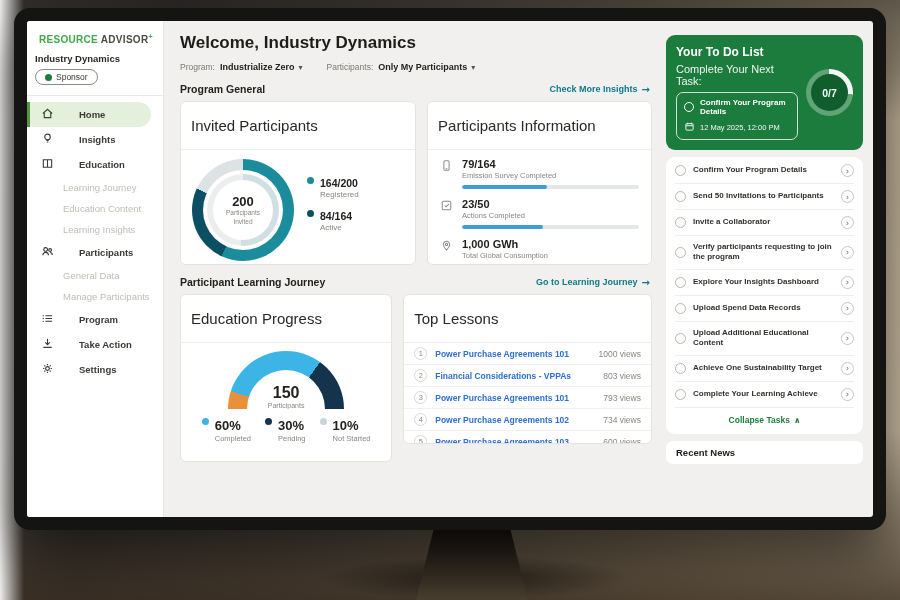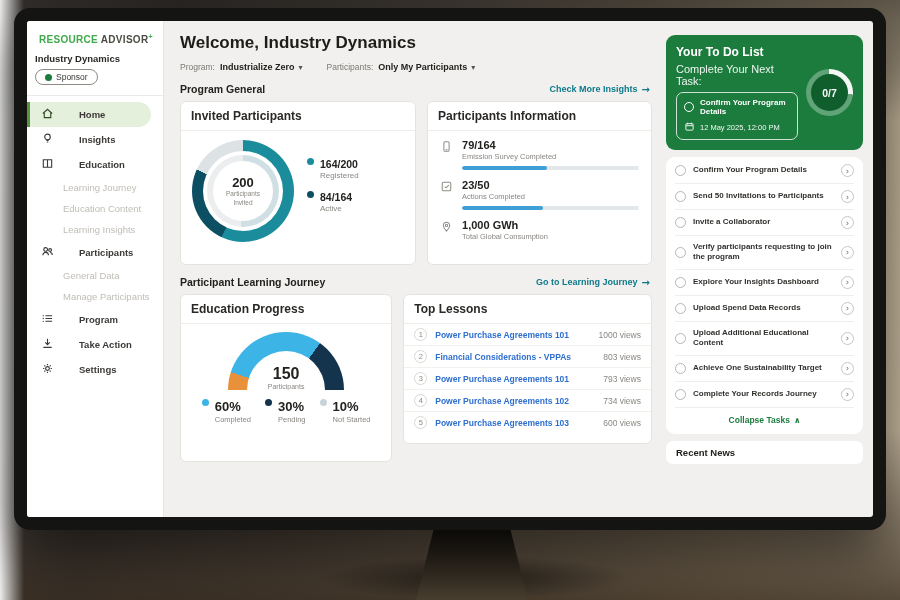--- a/index.html
+++ b/index.html
@@ -37,21 +37,21 @@
   .filters { display:flex; gap:24px; align-items:center; font-size:8.5px; color:#7d7a74; }
   .filter { display:flex; align-items:center; }
   .filter-val { font-weight:bold; color:#23221f; margin-left:5px; font-size:9px; }
   .chev-down { color:#55534e; margin-left:4px; font-size:8px; font-family:"DejaVu Sans", sans-serif; }
   .sec-head { display:flex; justify-content:space-between; align-items:center; margin:11px 2px 6px 0; }
   .sec-title { font-size:10.5px; font-weight:bold; color:#23221f; }
   .sec-link { font-size:9px; font-weight:bold; color:#0d7a8a; display:flex; align-items:center; gap:4px; cursor:pointer; }
   .arrow { font-family:"DejaVu Sans", sans-serif; font-size:10px; }
   .cards { display:flex; gap:11px; }
   .card { background:#fff; border:1px solid #e5e3df; border-radius:6px; overflow:hidden; display:flex; flex-direction:column; }
-  .card-head { padding:7px 10px; border-bottom:1px solid #efedea; font-size:12px; font-weight:bold; color:#2a2926; }
+  .card-head { padding:15px 10px; border-bottom:1px solid #efedea; font-size:15px; font-weight:normal; color:#2a2926; }
 
   .card-invited { flex:1.05; height:164px; }
   .invited-body { display:flex; align-items:center; gap:13px; padding:9px 11px; }
   .donut { position:relative; width:102px; height:102px; border-radius:50%; flex-shrink:0;
     background:conic-gradient(#1a8c9c 0 205deg,#0c4f63 205deg 295deg,#dde2e4 295deg 360deg); }
   .donut .r1 { position:absolute; inset:11px; border-radius:50%; background:#fff; }
   .donut .r2 { position:absolute; inset:15px; border-radius:50%; background:conic-gradient(#cfdfe3 0 184deg,#ebedee 184deg 360deg); }
   .donut .r3 { position:absolute; inset:21px; border-radius:50%; background:#fff; display:flex; flex-direction:column; align-items:center; justify-content:center; text-align:center; }
   .donut-val { font-size:13px; font-weight:bold; color:#23221f; }
   .donut-lab { font-size:6.5px; color:#8a8782; width:44px; line-height:1.3; }
@@ -441,21 +441,21 @@
             <span class="t-label">Upload Additional Educational Content</span>
             <span class="t-chev">›</span>
           </div>
           <div class="task">
             <span class="t-circle"></span>
             <span class="t-label">Achieve One Sustainability Target</span>
             <span class="t-chev">›</span>
           </div>
           <div class="task">
             <span class="t-circle"></span>
-            <span class="t-label">Complete Your Records Journey</span>
+            <span class="t-label">Complete Your Learning Achieve</span>
             <span class="t-chev">›</span>
           </div>
           <div class="collapse">
             <span>Collapse Tasks</span><span class="caret">∧</span>
           </div>
         </div>
 
         <div class="news">Recent News</div>
       </div>
 

